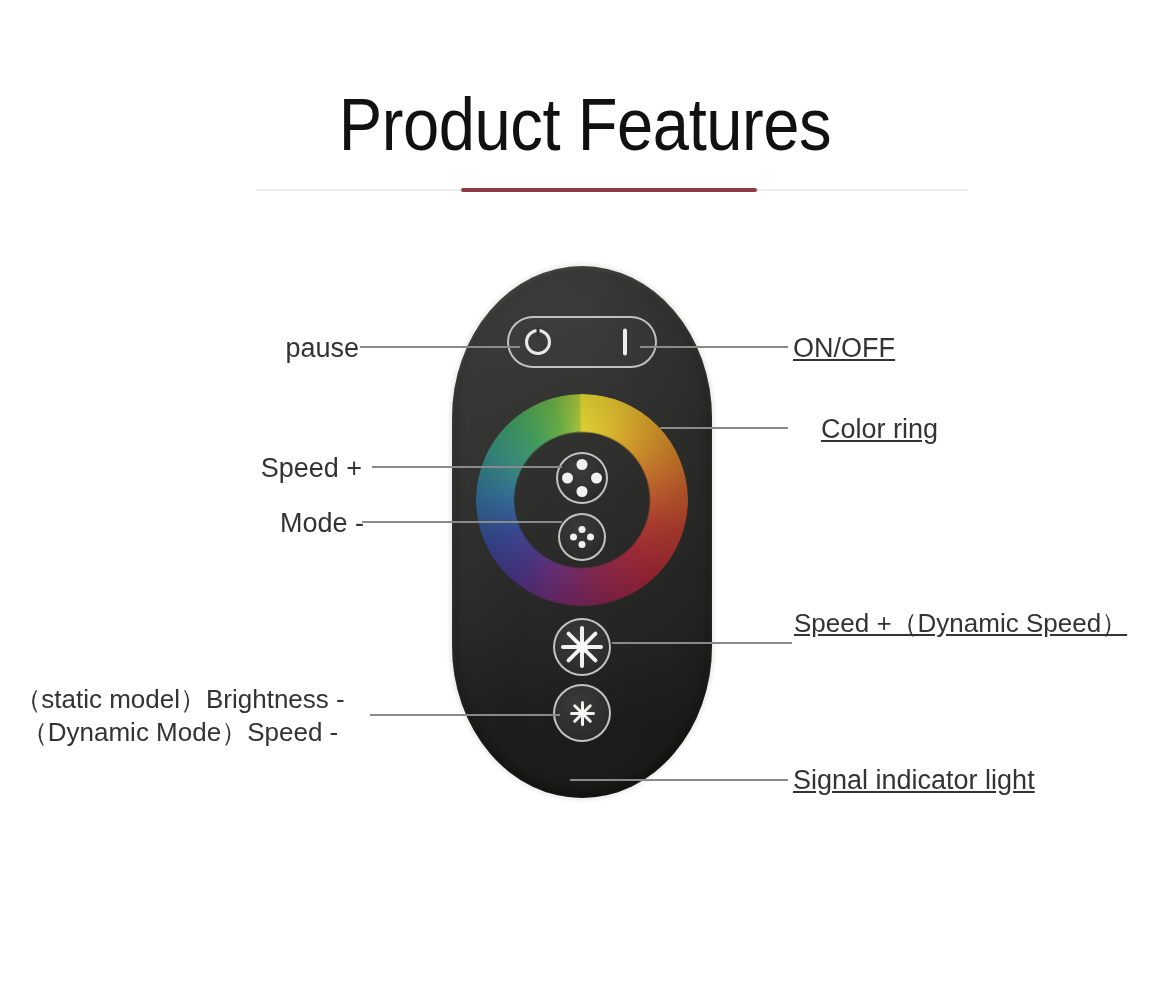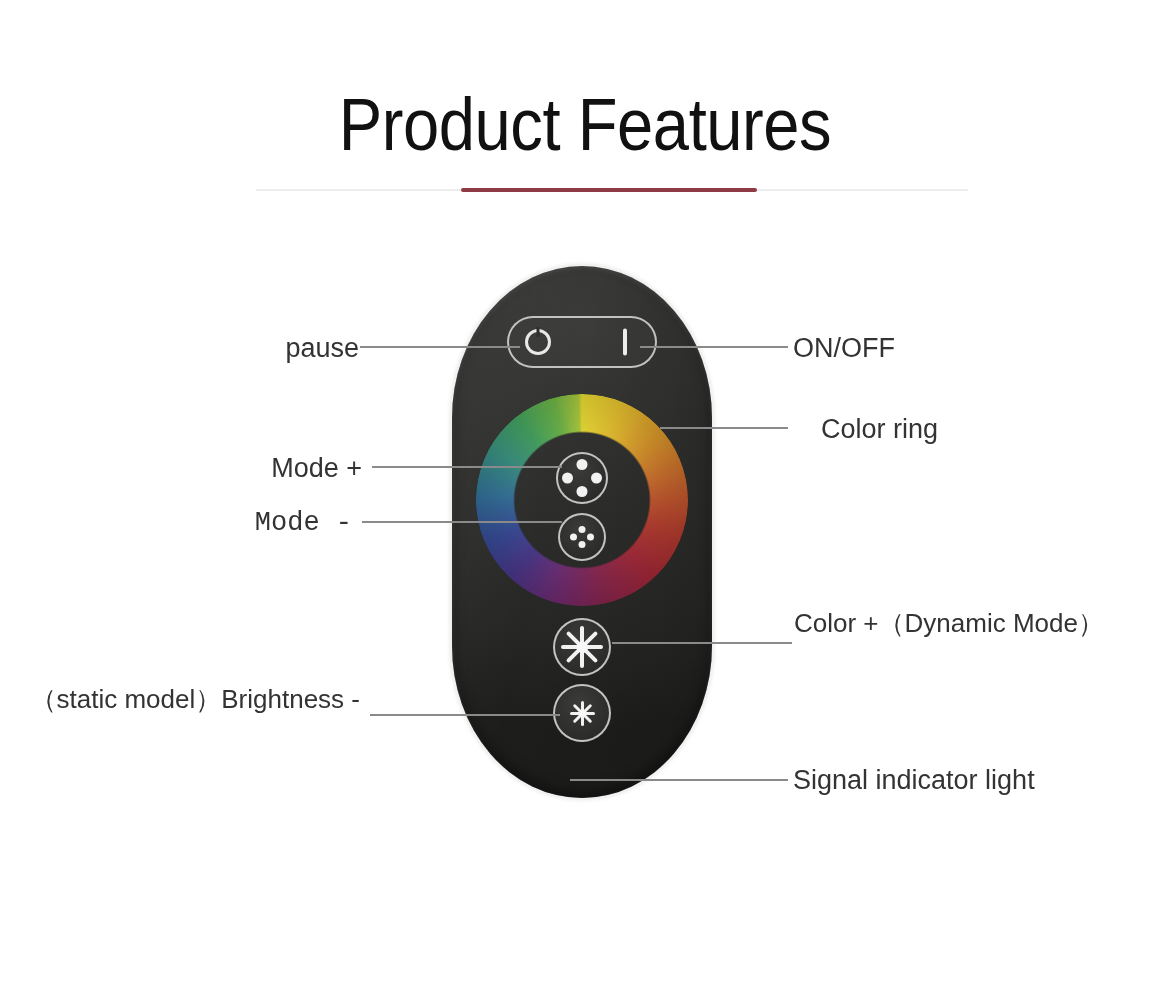--- a/index.html
+++ b/index.html
@@ -248,21 +248,21 @@
 
   
   .label {
     position: absolute;
     font-size: 27px;
     line-height: 1.28;
     color: #333333;
     white-space: nowrap;
     z-index: 9;
   }
-  .label.right { text-align: left; }
+  .label.right { text-align: left; text-decoration: underline; }
   .label.left  { text-align: right; }
   .label .line { display: block; }
   .label.two { font-size: 26px; }
 </style>
 </head>
 <body>
 
 <div class="page">
 
   <div class="title">Product Features</div>
@@ -337,32 +337,33 @@
 
   <div class="label right" style="left:793px; top:331px;">
     <span class="line">ON/OFF</span>
   </div>
 
   <div class="label right" style="left:793px; top:412px;margin-left:28px;">
     <span class="line">Color ring</span>
   </div>
 
   <div class="label left" style="left:0px; top:451px; width:362px;">
-    <span class="line">Mode +</span>
-  </div>
-
-  <div class="label left" style="left:0px; top:506px; width:352px;font-family:Liberation Mono, monospace;">
+    <span class="line">Speed +</span>
+  </div>
+
+  <div class="label left" style="left:12px; top:506px; width:352px;">
     <span class="line">Mode -</span>
   </div>
 
   <div class="label right two" style="left:794px; top:607px;">
-    <span class="line">Color +（Dynamic Mode）</span>
-  </div>
-
-  <div class="label left two" style="left:0px; top:683px; width:360px;">
+    <span class="line">Speed +（Dynamic Speed）</span>
+  </div>
+
+  <div class="label left two" style="left:0px; top:683px; width:360px;text-align:center;">
     <span class="line">（static model）Brightness -</span>
+    <span class="line">（Dynamic Mode）Speed -</span>
   </div>
 
   <div class="label right" style="left:793px; top:763px;text-align:right;">
     <span class="line">Signal indicator light</span>
   </div>
 
 </div>
 
 </body></html>

